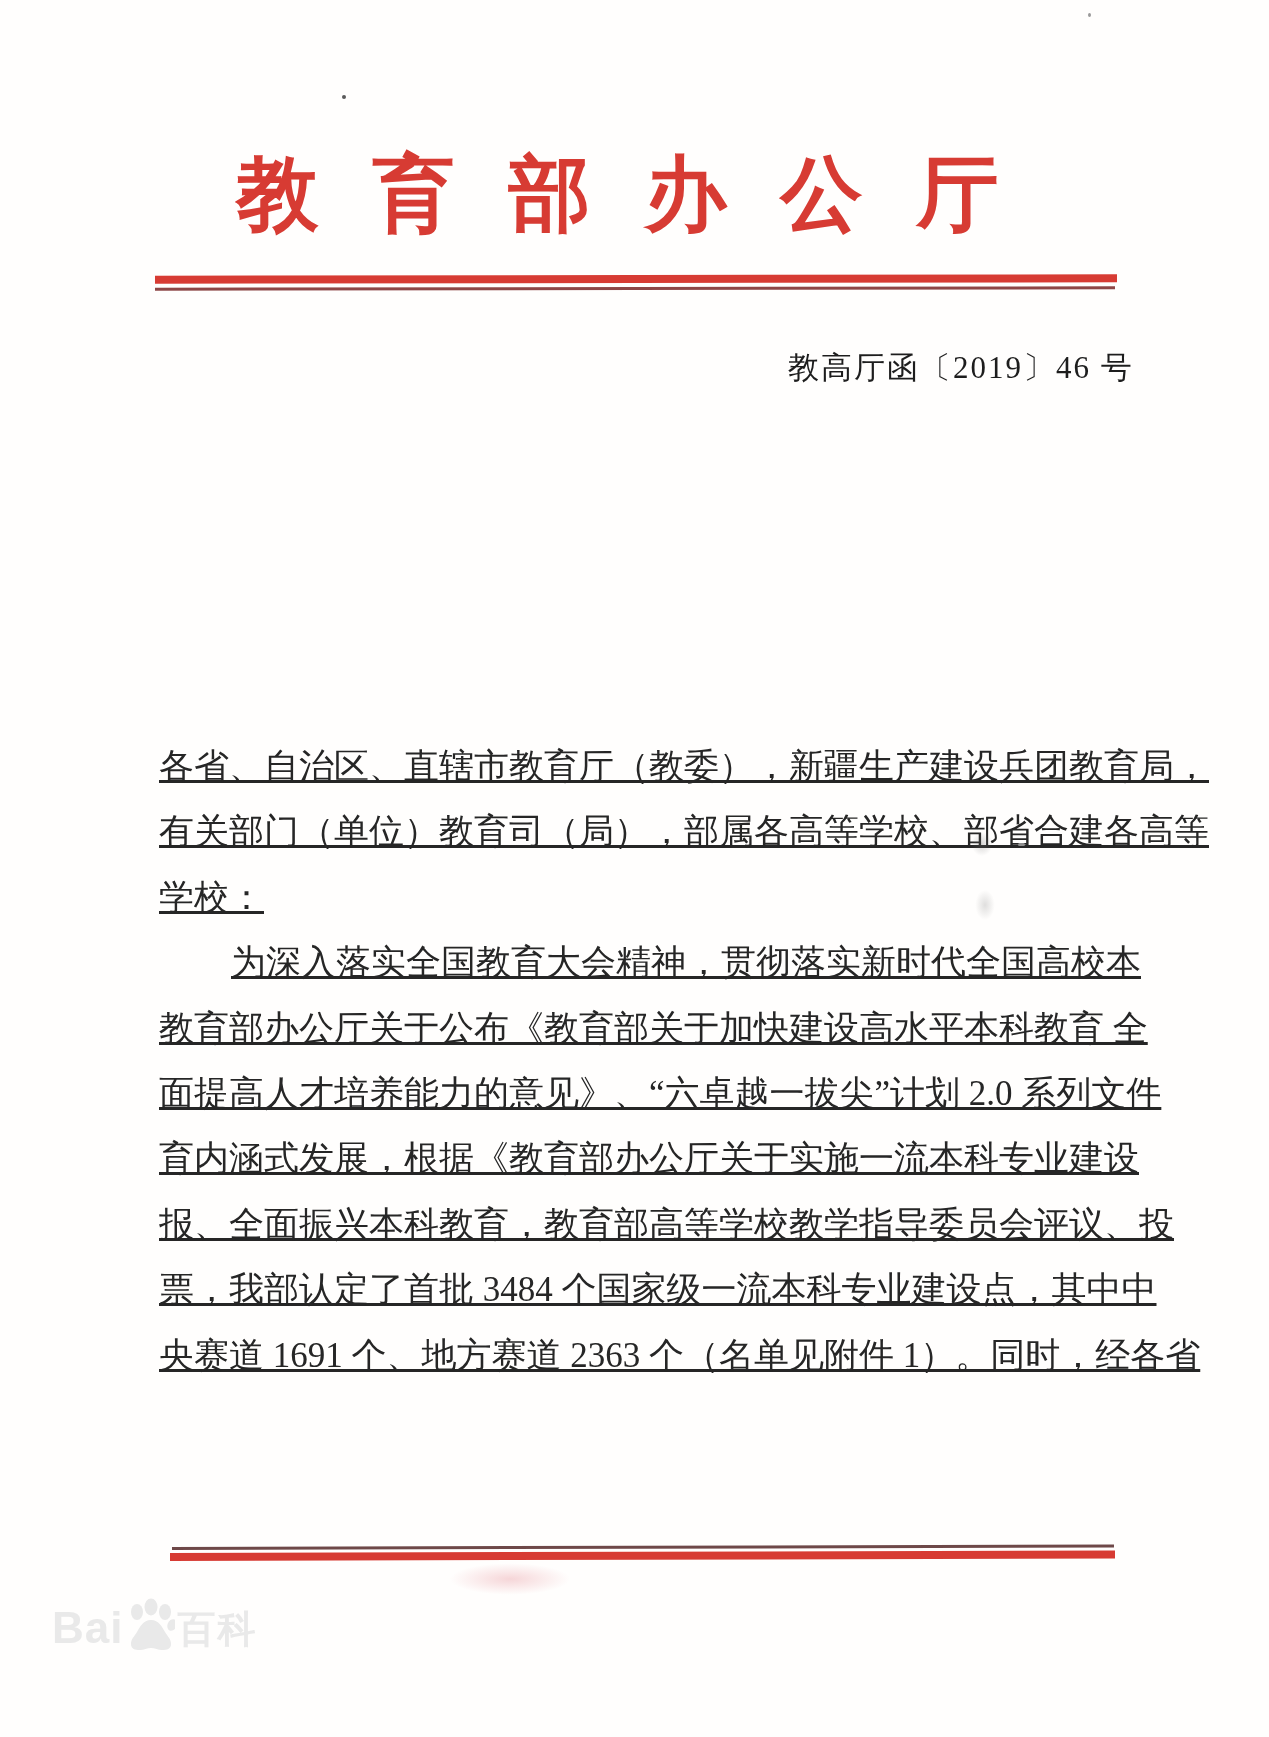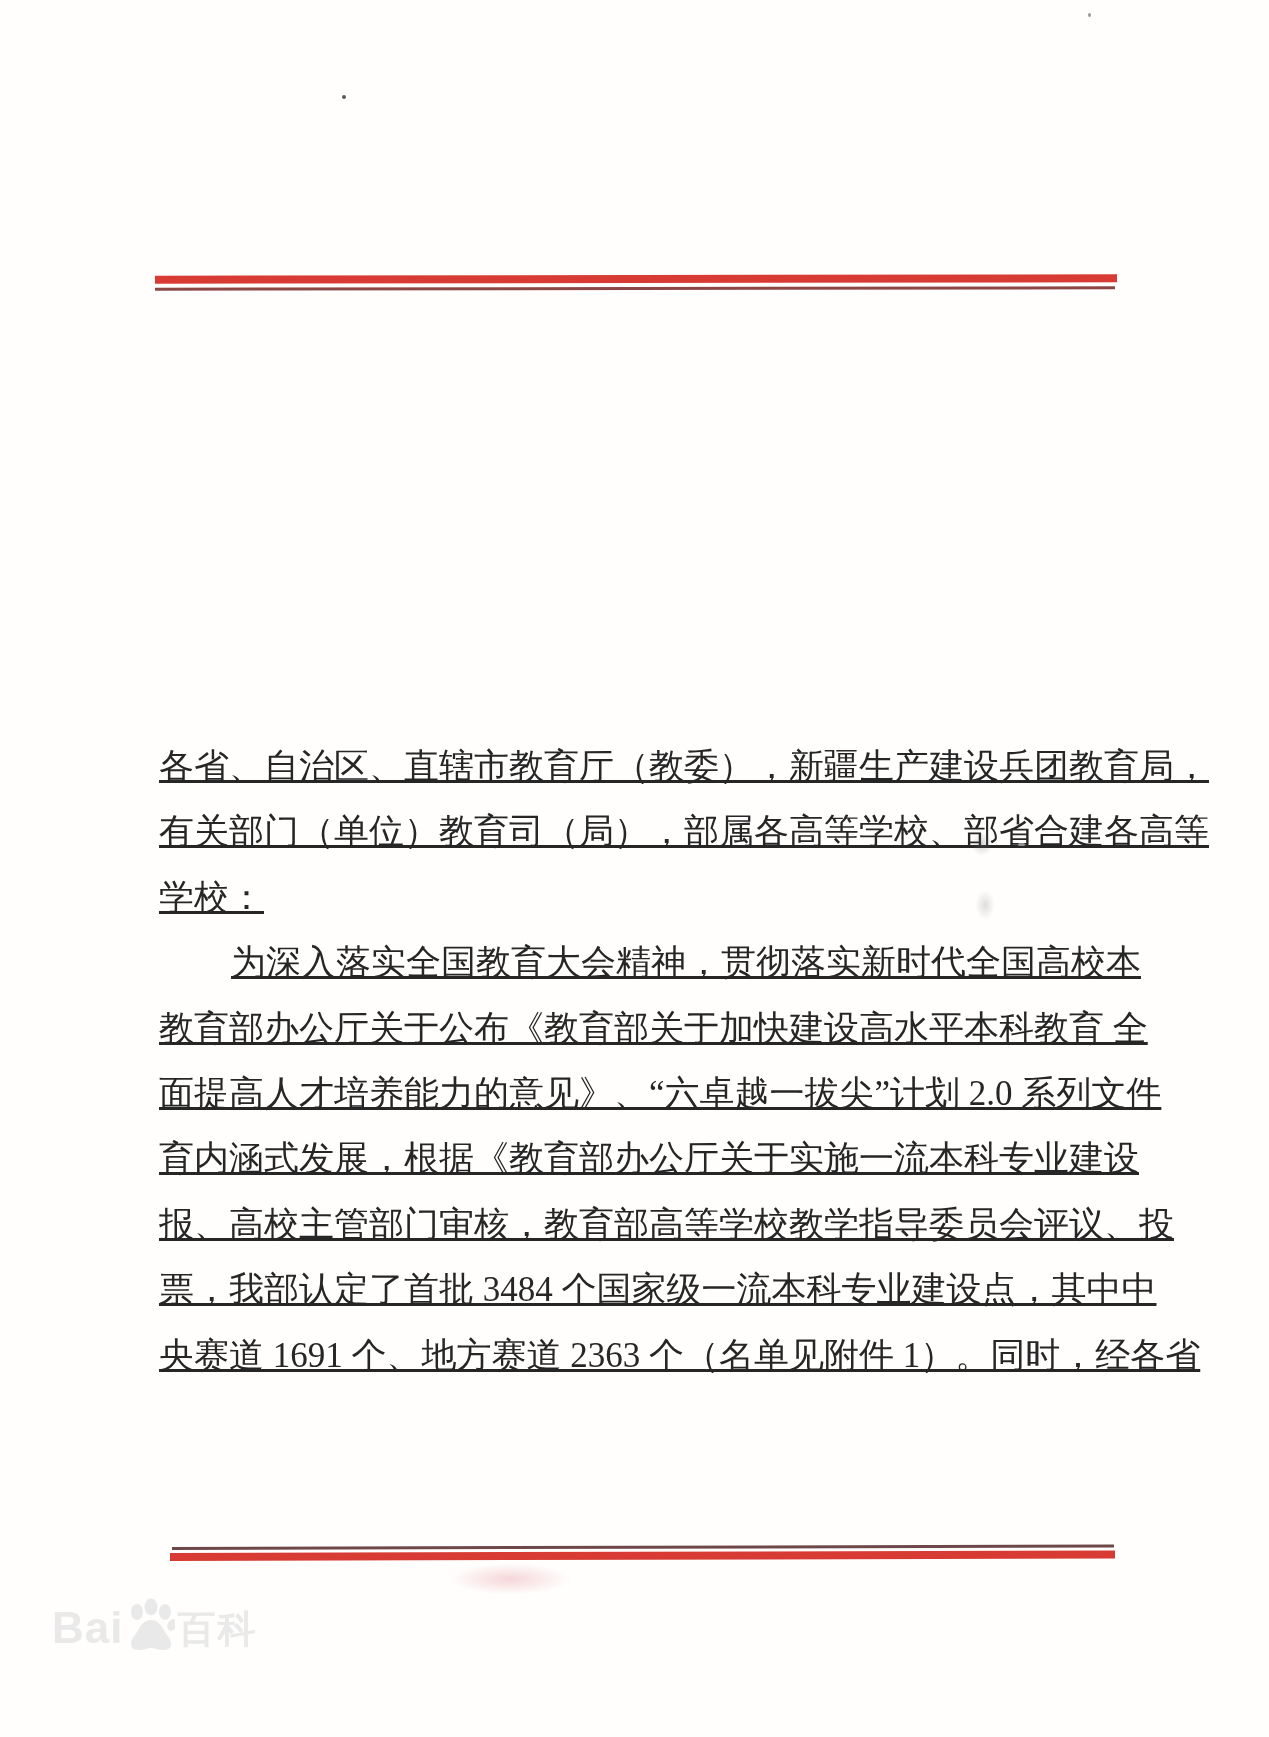--- a/index.html
+++ b/index.html
@@ -144,35 +144,37 @@
     left:430px;top:1558px;width:160px;height:42px;
     background:radial-gradient(closest-side,rgba(224,120,130,.30),rgba(224,120,130,0) 75%);
     border-radius:50%;
   }
 </style>
 </head>
 <body>
 
 <div class="page">
 
+  <div class="letterhead">教育部办公厅</div>
 
   <div class="rule rule-thick-top"></div>
   <div class="rule rule-thin-top"></div>
 
+  <div class="doc-number">教高厅函〔2019〕46 号</div>
 
 
   <div class="doc-body">
     <div class="line">各省、自治区、直辖市教育厅（教委），新疆生产建设兵团教育局，</div>
     <div class="line">有关部门（单位）教育司（局），部属各高等学校、部省合建各高等</div>
     <div class="line left">学校：</div>
     <div class="line indent">为深入落实全国教育大会精神，贯彻落实新时代全国高校本</div>
     <div class="line">教育部办公厅关于公布《教育部关于加快建设高水平本科教育 全</div>
     <div class="line">面提高人才培养能力的意见》、“六卓越一拔尖”计划 2.0 系列文件</div>
     <div class="line">育内涵式发展，根据《教育部办公厅关于实施一流本科专业建设</div>
-    <div class="line">报、高校主管部门审核，教育部高等学校教学指导委员会评议、投</div>
+    <div class="line">报、全面振兴本科教育，教育部高等学校教学指导委员会评议、投</div>
     <div class="line">票，我部认定了首批 3484 个国家级一流本科专业建设点，其中中</div>
     <div class="line">央赛道 1691 个、地方赛道 2363 个（名单见附件 1）。同时，经各省</div>
   </div>
 
   <div class="rule rule-thin-bottom"></div>
   <div class="rule rule-thick-bottom"></div>
   <div class="pink-bleed"></div>
 
   <div class="watermark">
     <span class="wm-latin">Bai</span>

